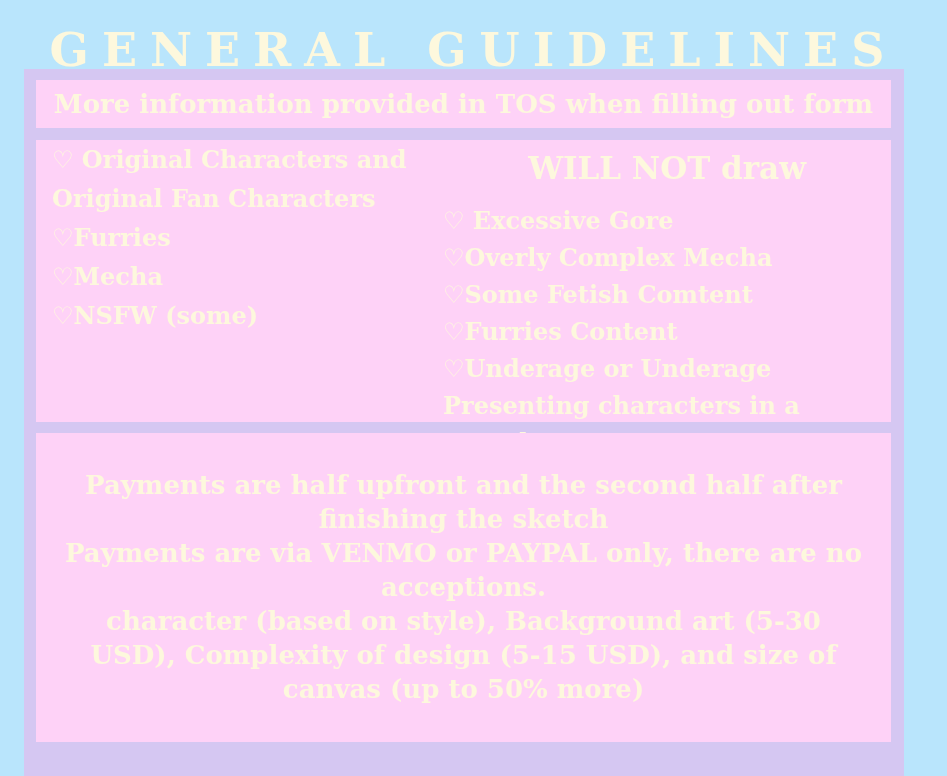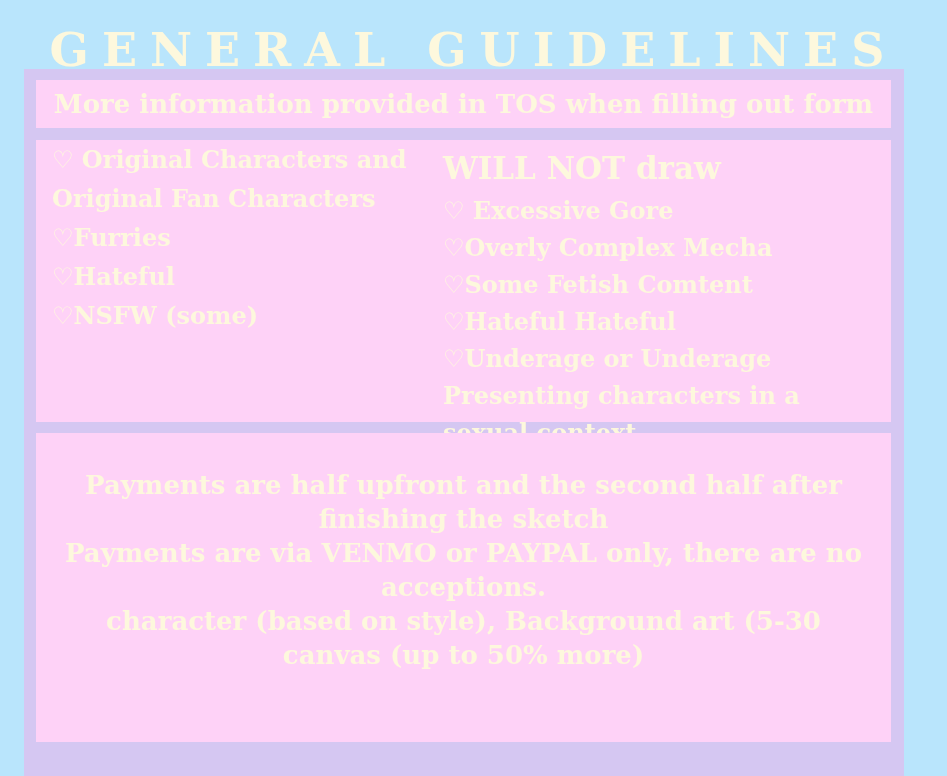--- a/index.html
+++ b/index.html
@@ -77,21 +77,21 @@
     width: 448px;
   }
   .col h2 {
     margin: 0;
     padding-top: 10px;
     font-size: 31px;
     line-height: 36px;
     font-weight: bold;
   }
   .col-left h2 { margin-bottom: 30px; }
-  .col-right h2 { margin-bottom: 6px; }
+  .col-right h2 { margin-bottom: 16px; text-align: center; }
   .col p {
     margin: 0;
     font-size: 24px;
     font-weight: bold;
   }
   .col-left p { line-height: 39px; }
   .col-right p { line-height: 37px; }
   .payments-panel {
     top: 364px;
     height: 309px;
@@ -113,37 +113,38 @@
 
   <div class="panel banner">
     <span class="banner-text">More information provided in TOS when filling out form</span>
   </div>
 
   <div class="panel lists-panel">
 
     <div class="col col-left">
       <p>♡ Original Characters and Original Fan Characters</p>
       <p>♡Furries</p>
-      <p>♡Hateful</p>
+      <p>♡Mecha</p>
       <p>♡NSFW (some)</p>
     </div>
 
     <div class="col col-right">
       <h2>WILL NOT draw</h2>
       <p>♡ Excessive Gore</p>
       <p>♡Overly Complex Mecha</p>
       <p>♡Some Fetish Comtent</p>
-      <p>♡Hateful Hateful</p>
+      <p>♡Furries Content</p>
       <p>♡Underage or Underage Presenting characters in a sexual context</p>
     </div>
 
   </div>
 
   <div class="panel payments-panel">
     <div class="pay-line">Payments are half upfront and the second half after</div>
     <div class="pay-line">finishing the sketch</div>
     <div class="pay-line">Payments are via VENMO or PAYPAL only, there are no</div>
     <div class="pay-line">acceptions.</div>
     <div class="pay-line">character (based on style), Background art (5-30</div>
+    <div class="pay-line">USD), Complexity of design (5-15 USD), and size of</div>
     <div class="pay-line">canvas (up to 50% more)</div>
   </div>
 
 </div>
 
 </body></html>

